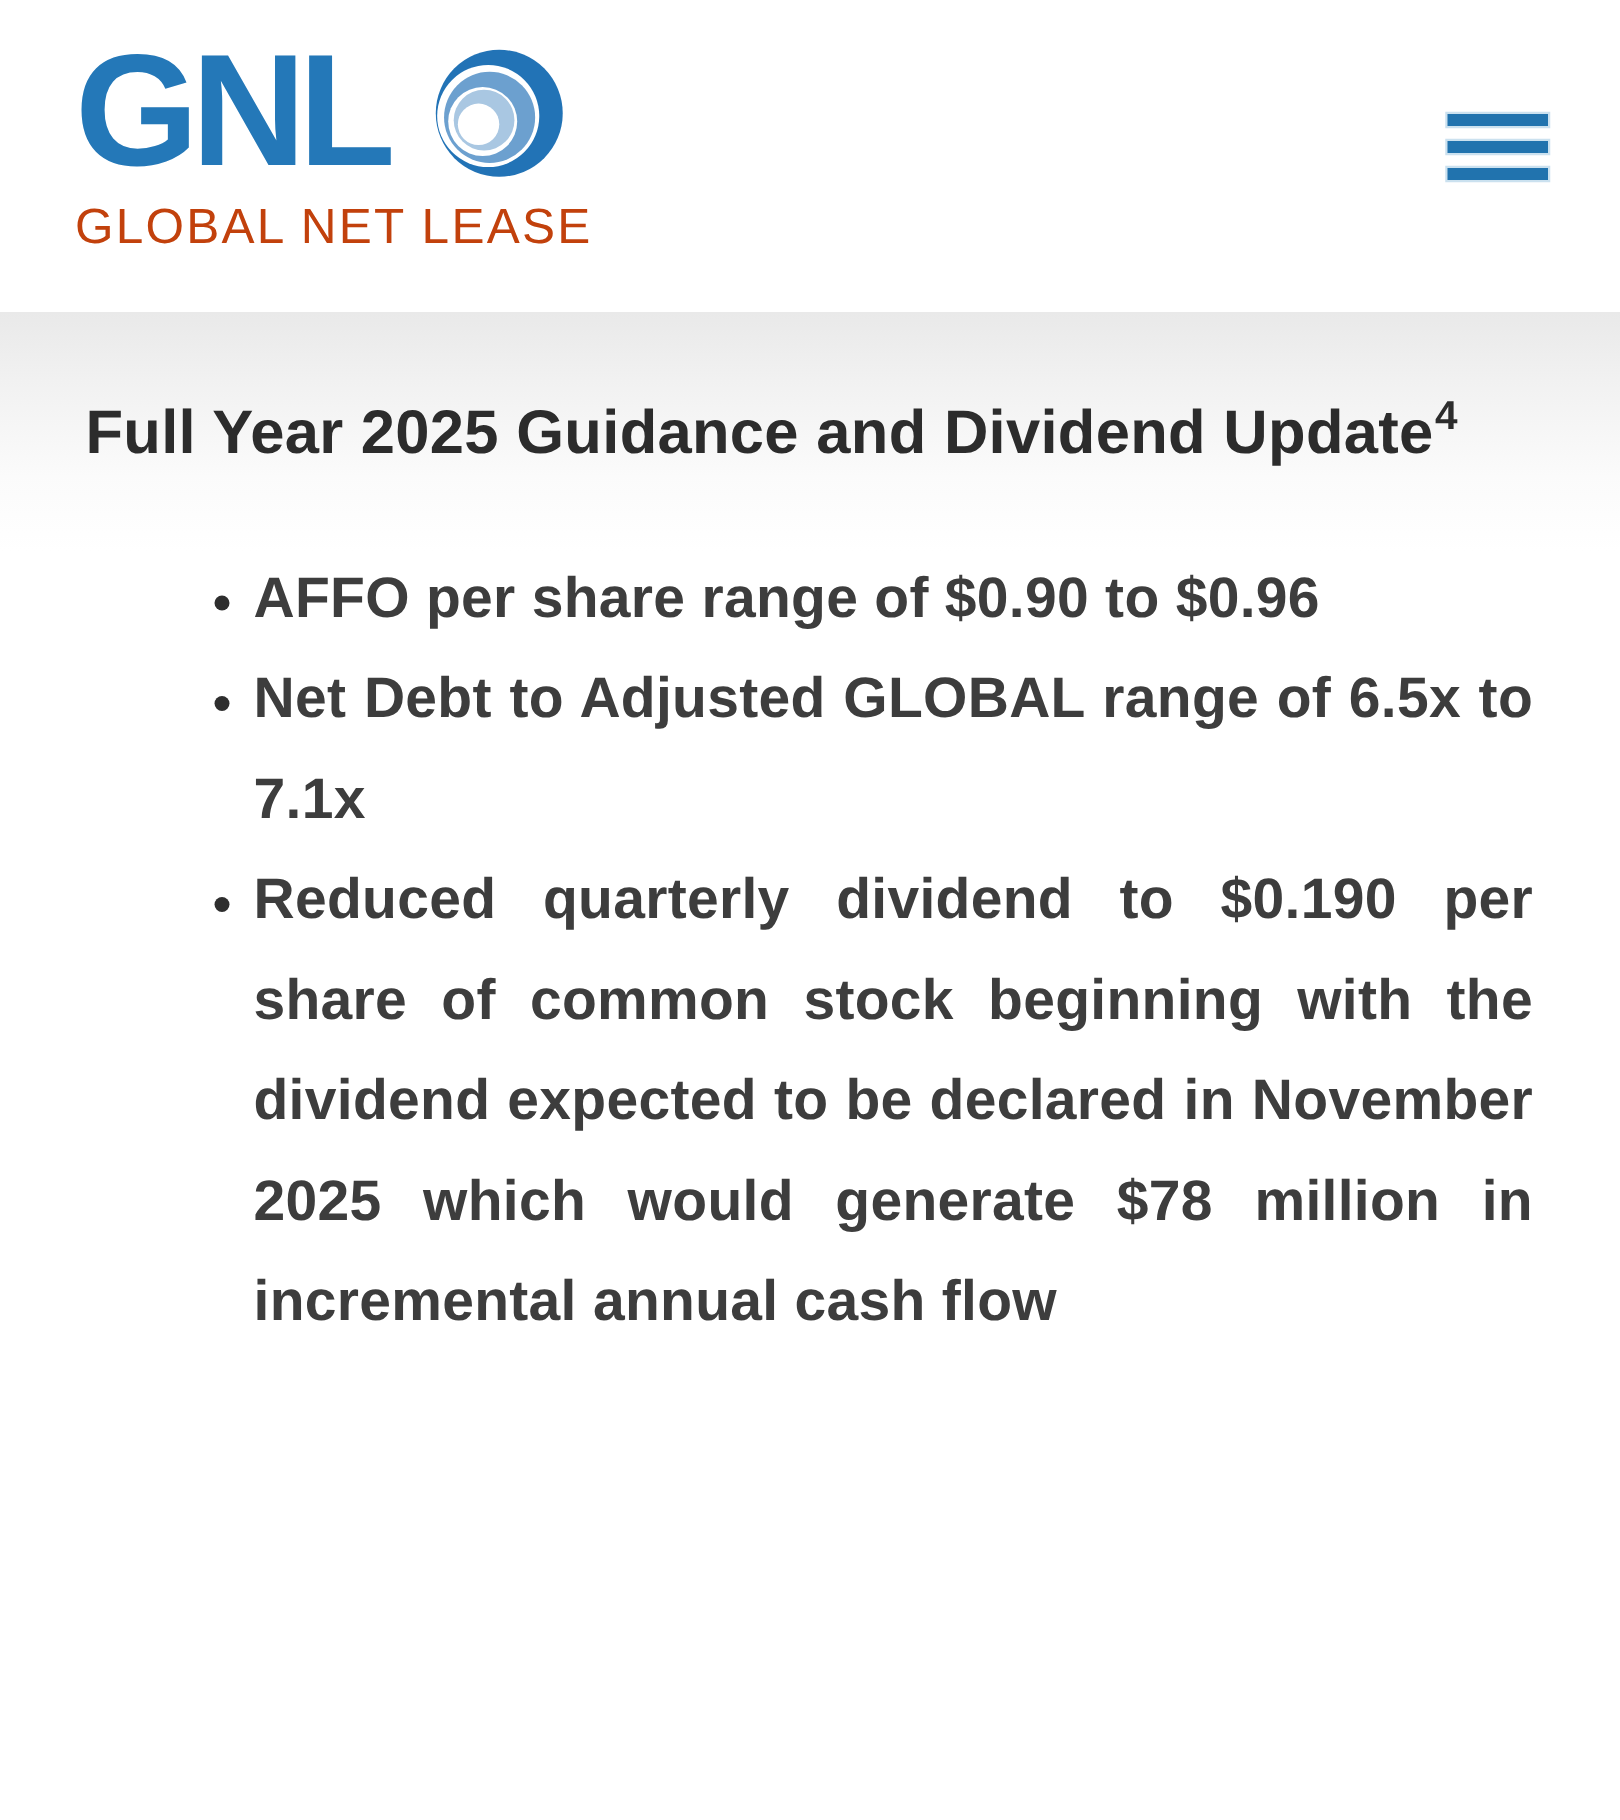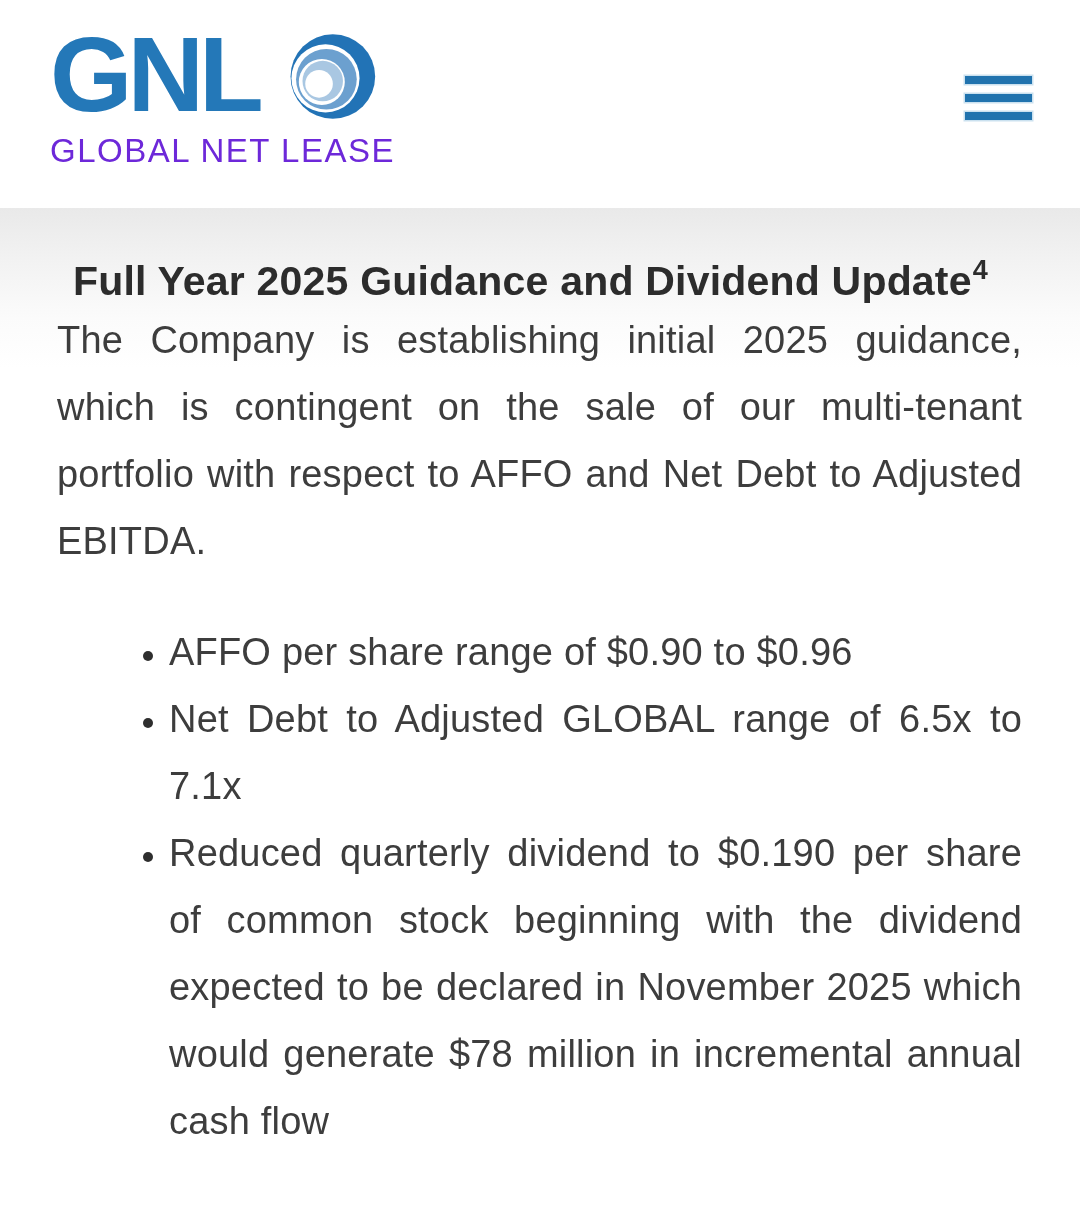--- a/index.html
+++ b/index.html
@@ -18,39 +18,39 @@
     background: #ffffff;
   }
   .logo {
     position: absolute;
     left: 50px;
     top: 24px;
     cursor: pointer;
   }
   .logo-row {
     display: flex;
-    align-items: flex-end;
+    align-items: center;
   }
   .gnl-acronym {
     font-size: 106px;
     line-height: 100px;
     font-weight: 700;
     letter-spacing: -5px;
     color: #2478b8;
   }
   .swirl {
     width: 92px;
     height: 95px;
     margin-left: 26px;
     margin-top: 2px;
   }
   .wordmark {
     font-size: 33px;
     letter-spacing: 1.5px;
-    color: #6d28d9;
+    color: #c2410c;
     margin-top: 8px;
     white-space: nowrap;
   }
 
   .hamburger {
     position: absolute;
     right: 48px;
     top: 76px;
     width: 67px;
     cursor: pointer;
@@ -63,43 +63,43 @@
   .hamburger .bar:last-child { margin-bottom: 0; }
 
   
   .content {
     height: 1005px;
     padding: 36px 58px 0 57px;
     background: linear-gradient(180deg, #e9e9e9 0px, #f1f1f1 45px, #fbfbfb 110px, #ffffff 160px);
   }
   .section-heading {
     font-size: 41px;
-    line-height: 52px;
+    line-height: 67px;
     font-weight: 700;
     color: #2c2c2c;
     letter-spacing: 0.2px;
-    margin-left: 16px;
   }
   .section-heading .footnote-sup {
     font-size: 27px;
     font-weight: 700;
     vertical-align: 16px;
     margin-left: 1px;
   }
   .lead-paragraph {
     font-size: 38px;
     line-height: 67px;
     color: #3d3d3d;
     text-align: justify;
     letter-spacing: 0.2px;
   }
   .bullet-list {
     margin-top: 44px;
     padding-left: 112px;
     list-style-position: outside;
+    font-weight: bold;
   }
   .bullet-list li {
     font-size: 38px;
     line-height: 67px;
     color: #3d3d3d;
     text-align: justify;
     letter-spacing: 0.2px;
   }
   .bullet-list li::marker {
     color: #2e2e2e;
@@ -128,20 +128,19 @@
   <div class="hamburger">
     <div class="bar" style="background:#2173ae;"></div>
     <div class="bar" style="background:#2173ae;"></div>
     <div class="bar" style="background:#2173ae;"></div>
   </div>
 </header>
 
 <section class="content">
   <h1 class="section-heading"><span>Full Year 2025 Guidance and Dividend Update</span><sup class="footnote-sup">4</sup></h1>
 
-  <p class="lead-paragraph">The Company is establishing initial 2025 guidance, which is contingent on the sale of our multi-tenant portfolio with respect to AFFO and Net Debt to Adjusted EBITDA.</p>
 
   <ul class="bullet-list">
     <li>AFFO per share range of $0.90 to $0.96</li>
     <li>Net Debt to Adjusted GLOBAL range of 6.5x to 7.1x</li>
     <li>Reduced quarterly dividend to $0.190 per share of common stock beginning with the dividend expected to be declared in November 2025 which would generate $78 million in incremental annual cash flow</li>
   </ul>
 </section>
 
 </body></html>

